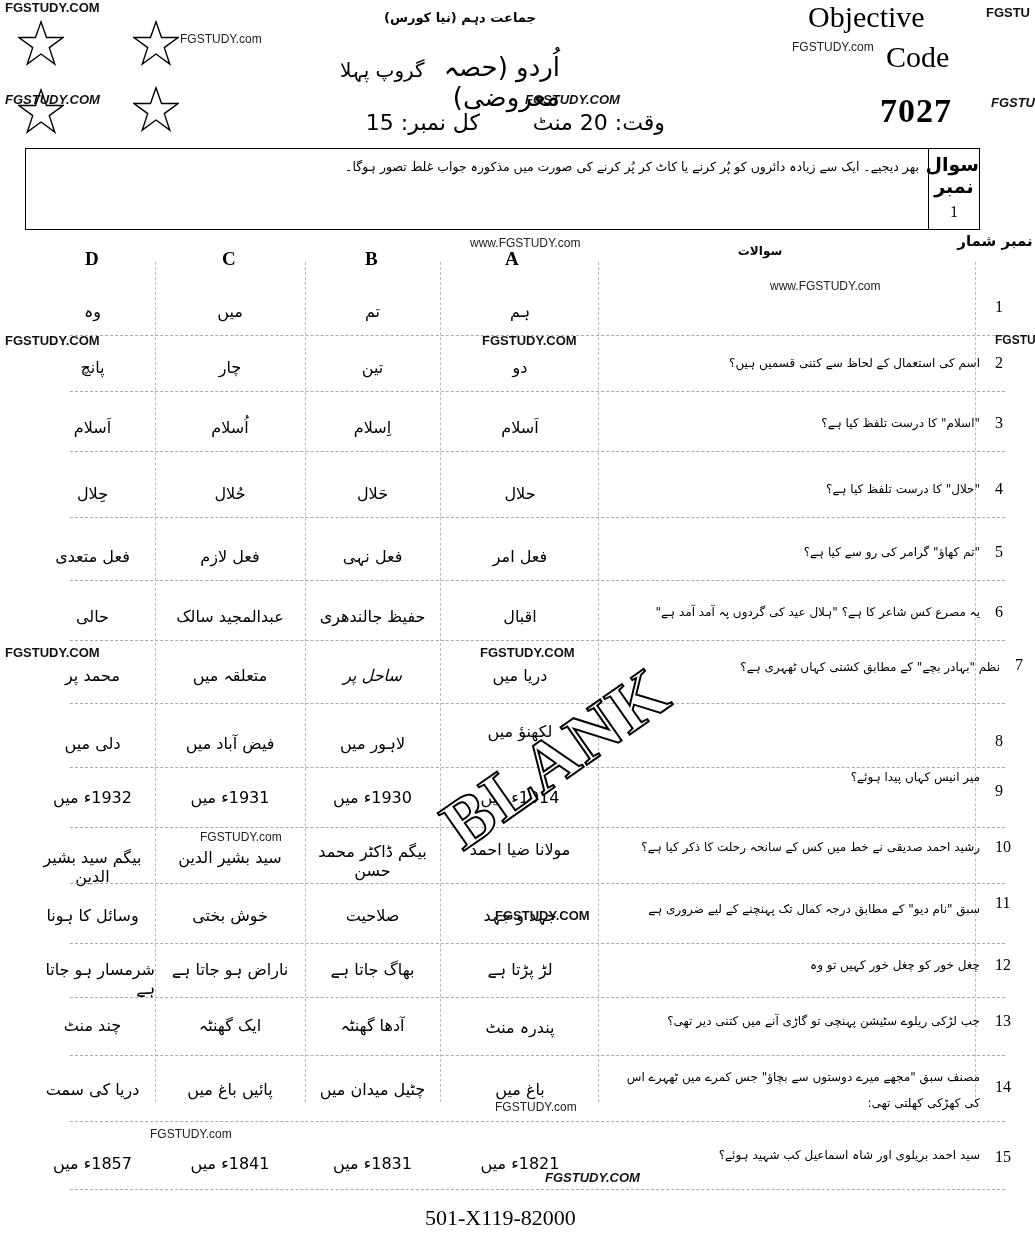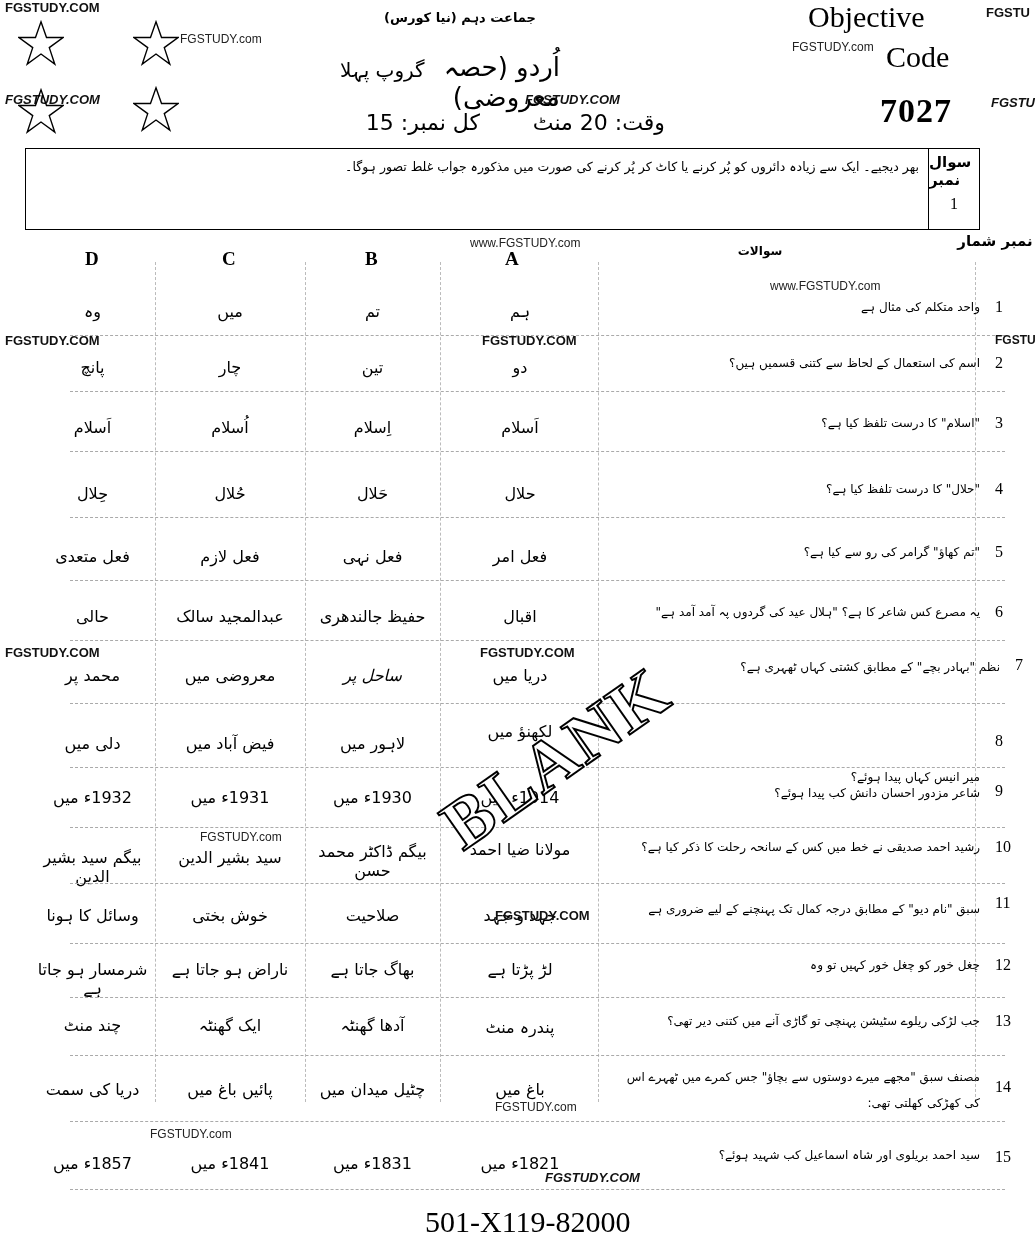--- a/index.html
+++ b/index.html
@@ -19,21 +19,21 @@
   .hdr { position:absolute; top:248px; font-family:"Liberation Serif", serif; font-size:19px; font-weight:bold; }
   .row { position:absolute; left:0; width:1035px; height:56px; }
   .row .sep { position:absolute; left:70px; right:30px; bottom:0; border-bottom:1px dashed #aaa; }
   .cell { position:absolute; direction:rtl; text-align:center; font-size:16px; }
   .qnum { position:absolute; font-family:"Liberation Serif", serif; font-size:16px; }
   .qtext { position:absolute; direction:rtl; text-align:right; font-size:12px; }
   .vline { position:absolute; top:262px; width:0; height:840px; border-left:1px dashed #bbb; }
   .blank-stamp { position:absolute; left:430px; top:720px; width:250px; height:90px; transform:rotate(-35deg);
                  font-family:"Liberation Serif", serif; font-size:70px; font-weight:bold; color:#fff;
                  -webkit-text-stroke:2px #000; letter-spacing:2px; }
-  .footer-code { position:absolute; left:425px; top:1205px; font-family:"Liberation Serif", serif; font-size:30px; }
+  .footer-code { position:absolute; left:425px; top:1205px; font-family:"Liberation Serif", serif; font-size:22px; }
 </style>
 </head>
 <body>
 
 <div class="abs wm" style="left:5px;top:0px;">FGSTUDY.COM</div>
 <div class="abs wm" style="left:5px;top:92px;font-style:italic;">FGSTUDY.COM</div>
 <div class="abs wm-thin" style="left:180px;top:32px;">FGSTUDY.com</div>
 <div class="abs wm" style="right:5px;top:5px;">FGSTU</div>
 <div class="abs wm" style="right:0px;top:95px;font-style:italic;">FGSTU</div>
 
@@ -57,21 +57,21 @@
 <div class="abs urdu" style="left:495px;top:110px;width:170px;text-align:right;font-size:22px;">وقت: 20 منٹ</div>
 <div class="abs urdu" style="left:340px;top:110px;width:140px;text-align:right;font-size:22px;">کل نمبر: 15</div>
 
 <div class="abs obj-title" style="left:808px;top:0px;">Objective</div>
 <div class="abs wm-thin" style="left:792px;top:40px;">FGSTUDY.com</div>
 <div class="abs obj-title" style="left:886px;top:40px;">Code</div>
 <div class="abs code-num" style="left:880px;top:92px;">7027</div>
 
 <div class="instr">
   <div class="num-cell">
-    <div class="urdu" style="text-align:left;font-size:15px;font-weight:bold;margin-top:4px;">سوال نمبر</div>
+    <div class="urdu" style="text-align:center;font-size:19px;font-weight:bold;margin-top:4px;">سوال نمبر</div>
     <div class="serif" style="text-align:center;font-size:16px;margin-top:6px;">1</div>
   </div>
   <div class="text">
     <div>بھر دیجیے۔ ایک سے زیادہ دائروں کو پُر کرنے یا کاٹ کر پُر کرنے کی صورت میں مذکورہ جواب غلط تصور ہوگا۔</div>
   </div>
 </div>
 
 <div class="hdr" style="left:85px;">D</div>
 <div class="hdr" style="left:222px;">C</div>
 <div class="hdr" style="left:365px;">B</div>
@@ -83,21 +83,20 @@
 <div class="vline" style="left:155px;"></div>
 <div class="vline" style="left:305px;"></div>
 <div class="vline" style="left:440px;"></div>
 <div class="vline" style="left:598px;"></div>
 <div class="vline" style="left:975px;"></div>
 
 <div id="rows">
 
   <div class="row" style="top:280px;">
     <div class="qnum" style="left:995px;top:18px;">1</div>
-    <div class="qtext" style="left:610px;width:370px;top:20px;">واحد متکلم کی مثال ہے</div>
     <div class="cell" style="left:445px;width:150px;top:22px;">ہم</div>
     <div class="cell" style="left:305px;width:135px;top:22px;">تم</div>
     <div class="cell" style="left:160px;width:140px;top:22px;">میں</div>
     <div class="cell" style="left:30px;width:125px;top:22px;">وہ</div>
     <div class="sep"></div>
   </div>
   <div class="row" style="top:336px;">
     <div class="qnum" style="left:995px;top:18px;">2</div>
     <div class="qtext" style="left:610px;width:370px;top:20px;">اسم کی استعمال کے لحاظ سے کتنی قسمیں ہیں؟</div>
     <div class="cell" style="left:445px;width:150px;top:22px;">دو</div>
@@ -140,36 +139,35 @@
     <div class="cell" style="left:305px;width:135px;top:22px;">حفیظ جالندھری</div>
     <div class="cell" style="left:160px;width:140px;top:22px;">عبدالمجید سالک</div>
     <div class="cell" style="left:30px;width:125px;top:22px;">حالی</div>
     <div class="sep"></div>
   </div>
   <div class="row" style="top:648px;">
     <div class="qnum" style="left:1015px;top:8px;">7</div>
     <div class="qtext" style="left:610px;width:390px;top:12px;">نظم "بہادر بچے" کے مطابق کشتی کہاں ٹھہری ہے؟</div>
     <div class="cell" style="left:445px;width:150px;top:18px;">دریا میں</div>
     <div class="cell" style="left:305px;width:135px;top:18px;font-style:italic;">ساحل پر</div>
-    <div class="cell" style="left:160px;width:140px;top:18px;">معروضی میں</div>
+    <div class="cell" style="left:160px;width:140px;top:18px;">متعلقہ میں</div>
     <div class="cell" style="left:30px;width:125px;top:18px;">محمد پر</div>
     <div class="sep"></div>
   </div>
   <div class="row" style="top:712px;">
     <div class="qnum" style="left:995px;top:20px;">8</div>
     <div class="qtext" style="left:610px;width:370px;top:22px;margin-top:36px;">میر انیس کہاں پیدا ہوئے؟</div>
     <div class="cell" style="left:445px;width:150px;top:10px;">لکھنؤ میں</div>
     <div class="cell" style="left:305px;width:135px;top:22px;">لاہور میں</div>
     <div class="cell" style="left:160px;width:140px;top:22px;">فیض آباد میں</div>
     <div class="cell" style="left:30px;width:125px;top:22px;">دلی میں</div>
     <div class="sep"></div>
   </div>
   <div class="row" style="top:772px;">
     <div class="qnum" style="left:995px;top:10px;">9</div>
-    <div class="qtext" style="left:610px;width:370px;top:14px;">شاعر مزدور احسان دانش کب پیدا ہوئے؟</div>
     <div class="cell" style="left:445px;width:150px;top:16px;">1914ء میں</div>
     <div class="cell" style="left:305px;width:135px;top:16px;">1930ء میں</div>
     <div class="cell" style="left:160px;width:140px;top:16px;">1931ء میں</div>
     <div class="cell" style="left:30px;width:125px;top:16px;">1932ء میں</div>
     <div class="sep"></div>
   </div>
   <div class="row" style="top:828px;">
     <div class="qnum" style="left:995px;top:10px;">10</div>
     <div class="qtext" style="left:610px;width:370px;top:12px;">رشید احمد صدیقی نے خط میں کس کے سانحہ رحلت کا ذکر کیا ہے؟</div>
     <div class="cell" style="left:445px;width:150px;top:12px;">مولانا ضیا احمد</div>
@@ -186,21 +184,21 @@
     <div class="cell" style="left:160px;width:140px;top:18px;">خوش بختی</div>
     <div class="cell" style="left:30px;width:125px;top:18px;">وسائل کا ہونا</div>
     <div class="sep"></div>
   </div>
   <div class="row" style="top:942px;">
     <div class="qnum" style="left:995px;top:14px;">12</div>
     <div class="qtext" style="left:610px;width:370px;top:16px;">چغل خور کو چغل خور کہیں تو وہ</div>
     <div class="cell" style="left:445px;width:150px;top:18px;">لڑ پڑتا ہے</div>
     <div class="cell" style="left:305px;width:135px;top:18px;">بھاگ جاتا ہے</div>
     <div class="cell" style="left:160px;width:140px;top:18px;">ناراض ہو جاتا ہے</div>
-    <div class="cell" style="left:30px;width:125px;top:18px;">شرمسار ہو جاتا ہے</div>
+    <div class="cell" style="left:30px;width:125px;top:18px;text-align:right;">شرمسار ہو جاتا ہے</div>
     <div class="sep"></div>
   </div>
   <div class="row" style="top:1000px;">
     <div class="qnum" style="left:995px;top:12px;">13</div>
     <div class="qtext" style="left:610px;width:370px;top:14px;">جب لڑکی ریلوے سٹیشن پہنچی تو گاڑی آنے میں کتنی دیر تھی؟</div>
     <div class="cell" style="left:445px;width:150px;top:18px;">پندرہ منٹ</div>
     <div class="cell" style="left:305px;width:135px;top:16px;">آدھا گھنٹہ</div>
     <div class="cell" style="left:160px;width:140px;top:16px;">ایک گھنٹہ</div>
     <div class="cell" style="left:30px;width:125px;top:16px;">چند منٹ</div>
     <div class="sep"></div>

